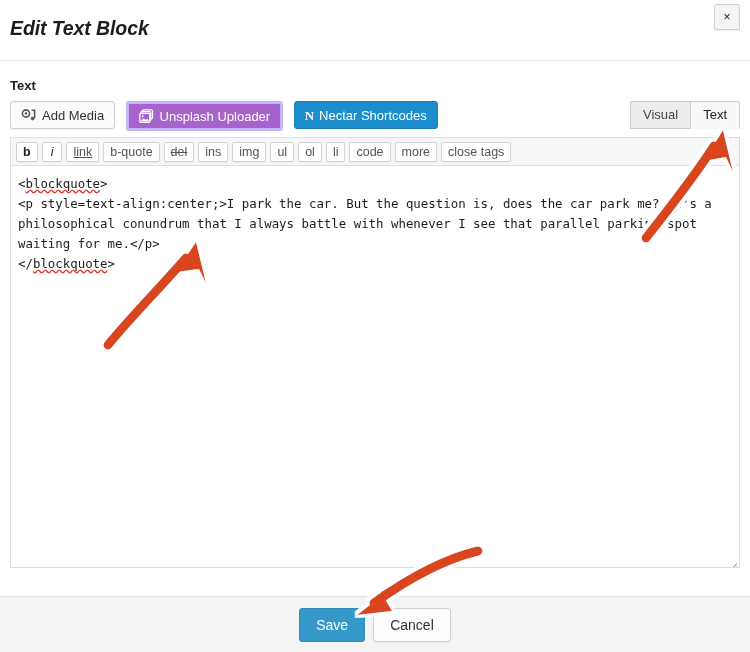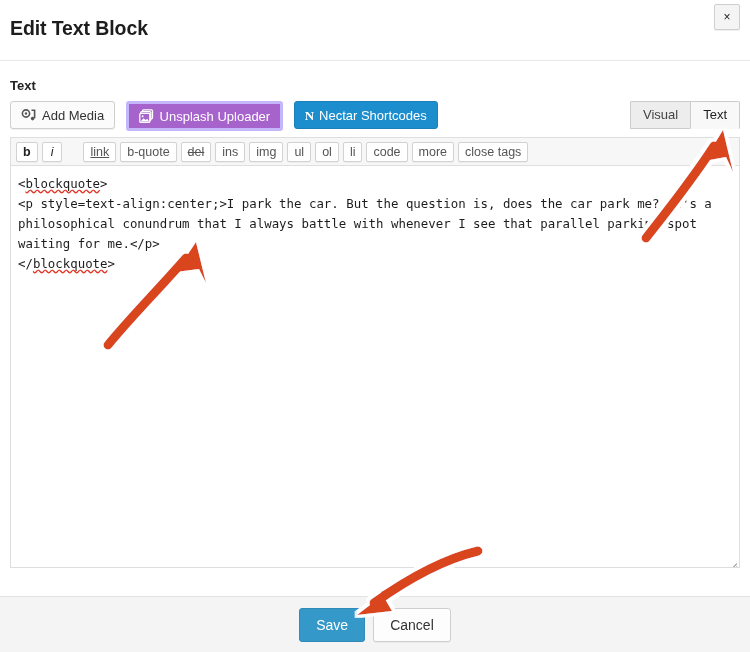--- a/index.html
+++ b/index.html
@@ -33,20 +33,21 @@
     flex: 0 0 auto;
   }
   .modal-title {
     position: absolute;
     left: 10px;
     top: 17px;
     font-size: 19.5px;
     font-weight: bold;
     color: #1d1d1d;
     letter-spacing: -0.1px;
+    font-style: italic;
   }
   .close-btn {
     position: absolute;
     right: 10px;
     top: 4px;
     width: 26px;
     height: 26px;
     background: #f4f4f4;
     border: 1px solid #cfcfcf;
     border-radius: 2px;
@@ -181,21 +182,21 @@
     color: #555;
     padding: 2px 6px;
     line-height: 14px;
     cursor: pointer;
     font-family: "Liberation Sans", sans-serif;
     box-shadow: 0 1px 0 rgba(0,0,0,.04);
     white-space: nowrap;
   }
   .qt.bold { font-weight: bold; color: #222; }
   .qt.ital { font-style: italic; color: #222; padding: 2px 8px; }
-  .qt.under { text-decoration: underline; margin-left: 17px; }
+  .qt.under { text-decoration: underline; }
   .qt.strike { text-decoration: line-through; }
 
   
   .editor-area {
     position: relative;
     border: 1px solid #dedede;
     background: #fff;
     height: 403px;
     box-sizing: border-box;
     overflow: hidden;

